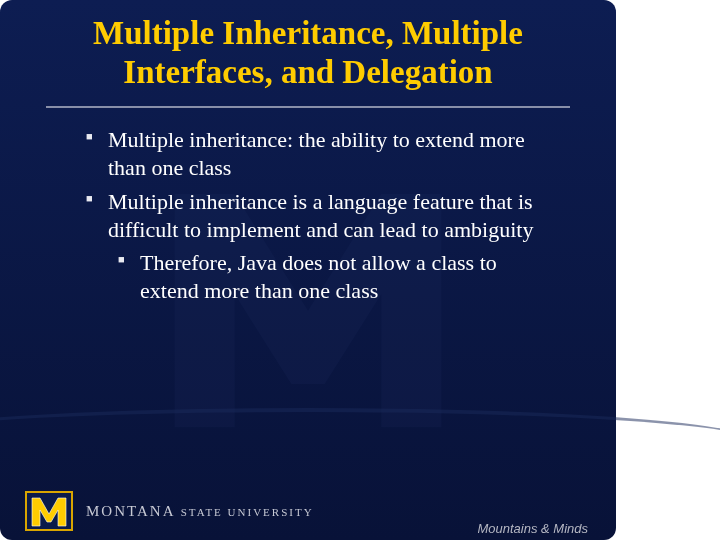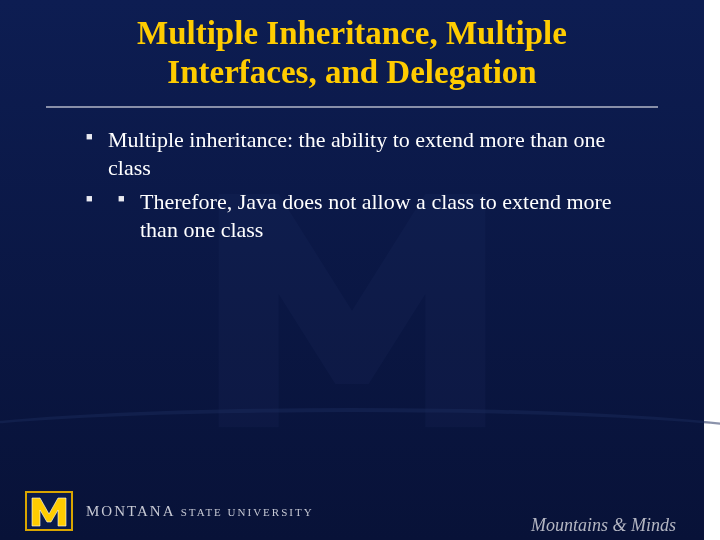--- a/index.html
+++ b/index.html
@@ -5,25 +5,26 @@
   html, body {
     margin: 0;
     padding: 0;
     width: 720px;
     height: 540px;
     overflow: hidden;
     font-family: "Comic Sans MS", "Chalkboard SE", cursive, sans-serif;
   }
   .slide {
     position: relative;
-    width: 704px;
+    width: 616px;
     height: 540px;
     background: #0a1a4a;
     background: linear-gradient(180deg, #0d1d52 0%, #081238 100%);
     color: #fff;
+    border-radius: 12px;
   }
   .watermark {
     position: absolute;
     left: 50%;
     top: 50%;
     transform: translate(-50%, -42%);
     width: 360px;
     height: 300px;
     opacity: 0.12;
     pointer-events: none;
@@ -131,23 +132,23 @@
     font-size: 13px;
     letter-spacing: 2px;
     color: #c7c9d4;
   }
   .uni-state {
     font-size: 11px;
     letter-spacing: 2px;
   }
   .tagline {
     margin-left: auto;
-    font-family: Liberation Serif, serif;
+    font-family: Liberation Sans, sans-serif;
     font-style: italic;
-    font-size: 18px;
+    font-size: 13px;
     color: #b4b6c2;
   }
   .tagline .amp {
     font-style: italic;
   }
   .m-logo {
     width: 50px;
     height: 50px;
     position: relative;
   }
@@ -165,20 +166,21 @@
 
   <div class="arc"></div>
 
   <div class="title">Multiple Inheritance, Multiple Interfaces, and Delegation</div>
   <div class="title-rule"></div>
 
   <div class="content">
     <ul class="b1">
       <li>Multiple inheritance: the ability to extend more than one class</li>
       <li>
+        <span>Multiple inheritance is a language feature that is difficult to implement and can lead to ambiguity</span>
         <ul class="b2">
           <li>Therefore, Java does not allow a class to extend more than one class</li>
         </ul>
       </li>
     </ul>
   </div>
 
   <div class="footer">
     <div class="logo-box">
       <div class="m-logo">

